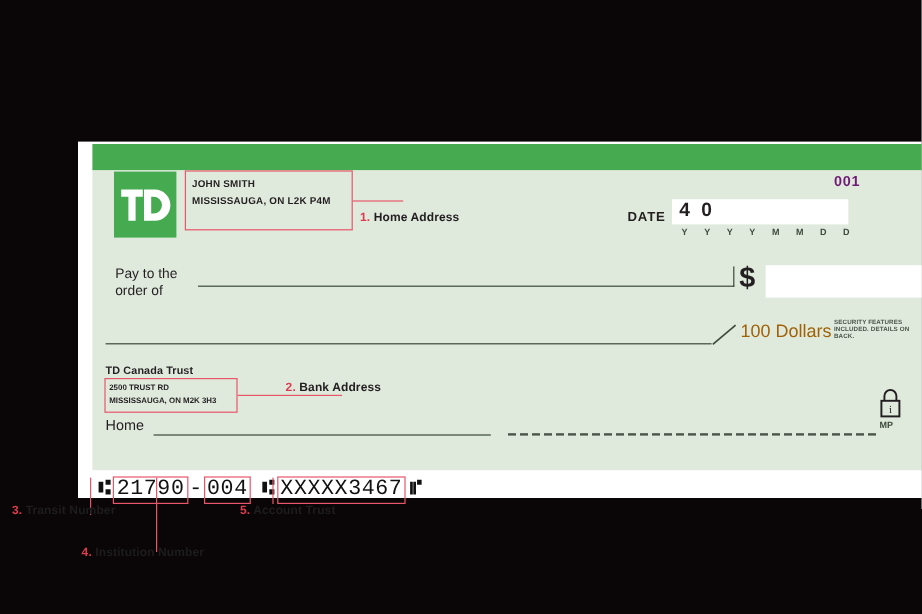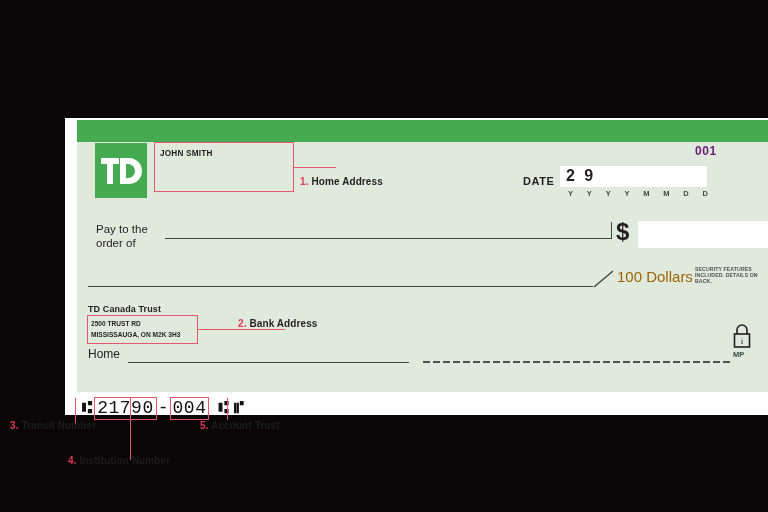--- a/index.html
+++ b/index.html
@@ -213,27 +213,28 @@
 
   <div id="td-logo">
     <svg width="44" height="30" viewBox="0 0 44 30" aria-hidden="true">
       <path d="M2 2 h18 v6 h-6 v20 h-6 V8 H2 Z" fill="#ffffff"></path>
       <path d="M21 2 h9 a12 12 0 0 1 0 26 h-9 Z M27 8 v14 h2 a7 7 0 0 0 0 -14 Z" fill="#ffffff"></path>
     </svg>
   </div>
 
   <div id="home-address-box">
     <div>JOHN SMITH</div>
+    <div>MISSISSAUGA, ON L2K P4M</div>
   </div>
 
   <div id="cheque-number">001</div>
 
   <div id="date-label">DATE</div>
   <div id="date-field"></div>
-  <div id="date-value">2 9</div>
+  <div id="date-value">4 0</div>
   <div id="date-format">
     <span>Y</span>
     <span>Y</span>
     <span>Y</span>
     <span>Y</span>
     <span>M</span>
     <span>M</span>
     <span>D</span>
     <span>D</span>
   </div>
@@ -274,20 +275,23 @@
   <div id="micr-line">
     <span class="micr-sym">⑆</span>
     <span class="micr-box">
       <span class="micr-num">21790</span>
     </span>
     <span id="micr-dash">-</span>
     <span class="micr-box">
       <span class="micr-num">004</span>
     </span>
     <span class="micr-sym" style="margin-left:9px;">⑆</span>
+    <span class="micr-box">
+      <span class="micr-num">XXXXX3467</span>
+    </span>
     <span class="micr-sym">⑈</span>
   </div>
 
   <div class="hline" id="callout-1-line"></div>
   <div class="hline" id="callout-2-line"></div>
 </div>
 
 <div class="callout-label" id="callout-1-text">
   <span class="num">1.</span>
   <span>Home Address</span>

